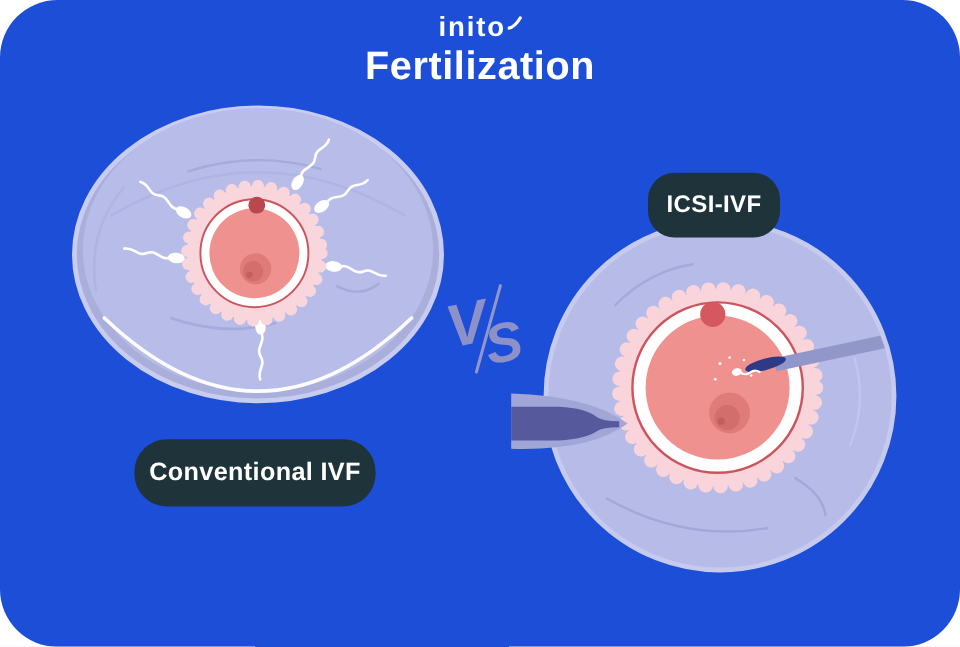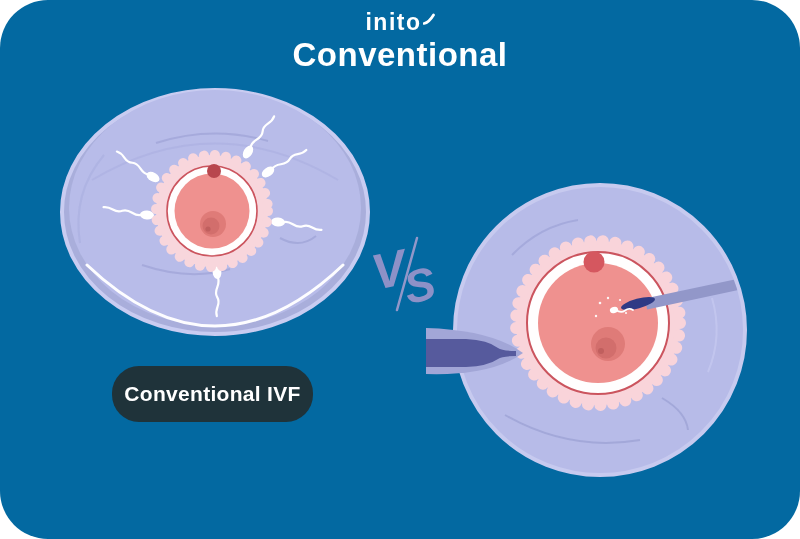--- a/index.html
+++ b/index.html
@@ -3,21 +3,21 @@
 <meta charset="utf-8">
 <style>
   html,body { margin:0; padding:0; background:#ffffff; }
   .stage {
     position:relative; width:800px; height:539px;
     font-family:"Liberation Sans", sans-serif;
     overflow:hidden;
   }
   .card {
     position:absolute; inset:0;
-    background:#0369a1;
+    background:#1d4ed8;
     border-radius:48px;
   }
   
   .logo-row {
     position:absolute; top:10px; left:0; width:100%;
     display:flex; justify-content:center; align-items:flex-start;
   }
   .logo-text {
     color:#ffffff; font-size:23px; font-weight:700;
     letter-spacing:1.5px; line-height:1.1;
@@ -59,21 +59,21 @@
 
 <div class="stage">
   <div class="card">
 
     <div class="logo-row">
       <span class="logo-text">inito</span>
       <svg class="logo-tail" width="12" height="13" viewBox="0 0 12 13">
         <path d="M 1,10.5 Q 6,9.5 10.5,2" stroke="#ffffff" stroke-width="2.7" fill="none" stroke-linecap="round"></path>
       </svg>
     </div>
-    <h1 class="page-title">Conventional</h1>
+    <h1 class="page-title">Fertilization</h1>
 
     <svg class="illus illus-left" viewBox="0 0 380 290">
       <defs>
         <g id="sperm">
           <path d="M -5,0 C -13,4 -17,-6 -25,-2 C -33,2 -35,-6 -44,-4" stroke="#ffffff" stroke-width="2.2" fill="none" stroke-linecap="round"></path>
           <ellipse cx="0" cy="0" rx="7" ry="4.4" fill="#ffffff"></ellipse>
         </g>
       </defs>
 
       <g>
@@ -160,15 +160,16 @@
           <circle cx="160" cy="133" r="1.3"></circle>
           <circle cx="168" cy="128" r="1.2"></circle>
           <circle cx="156" cy="146" r="1.2"></circle>
           <circle cx="180" cy="130" r="1.1"></circle>
           <circle cx="186" cy="143" r="1.1"></circle>
         </g>
       </g>
     </svg>
 
     <div class="pill pill-left">Conventional IVF</div>
+    <div class="pill pill-right">ICSI-IVF</div>
 
   </div>
 </div>
 
 </body></html>

